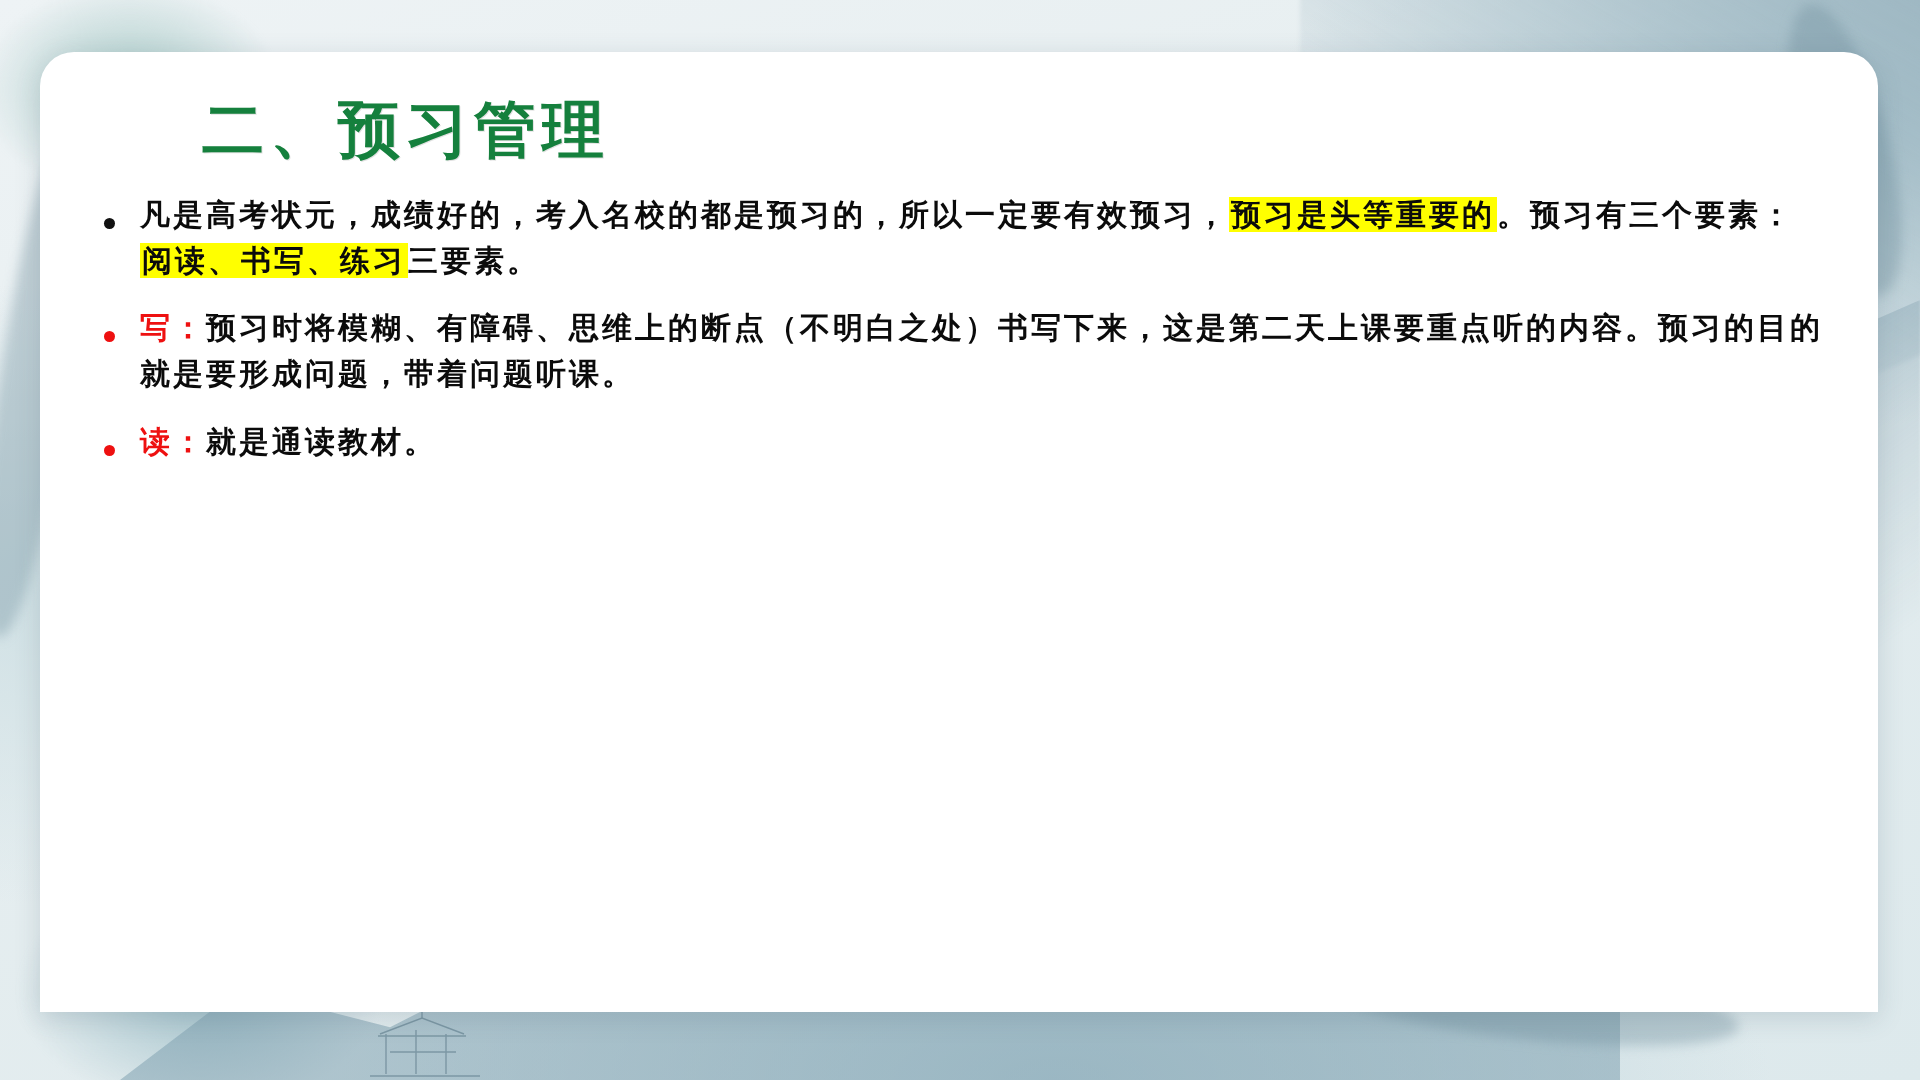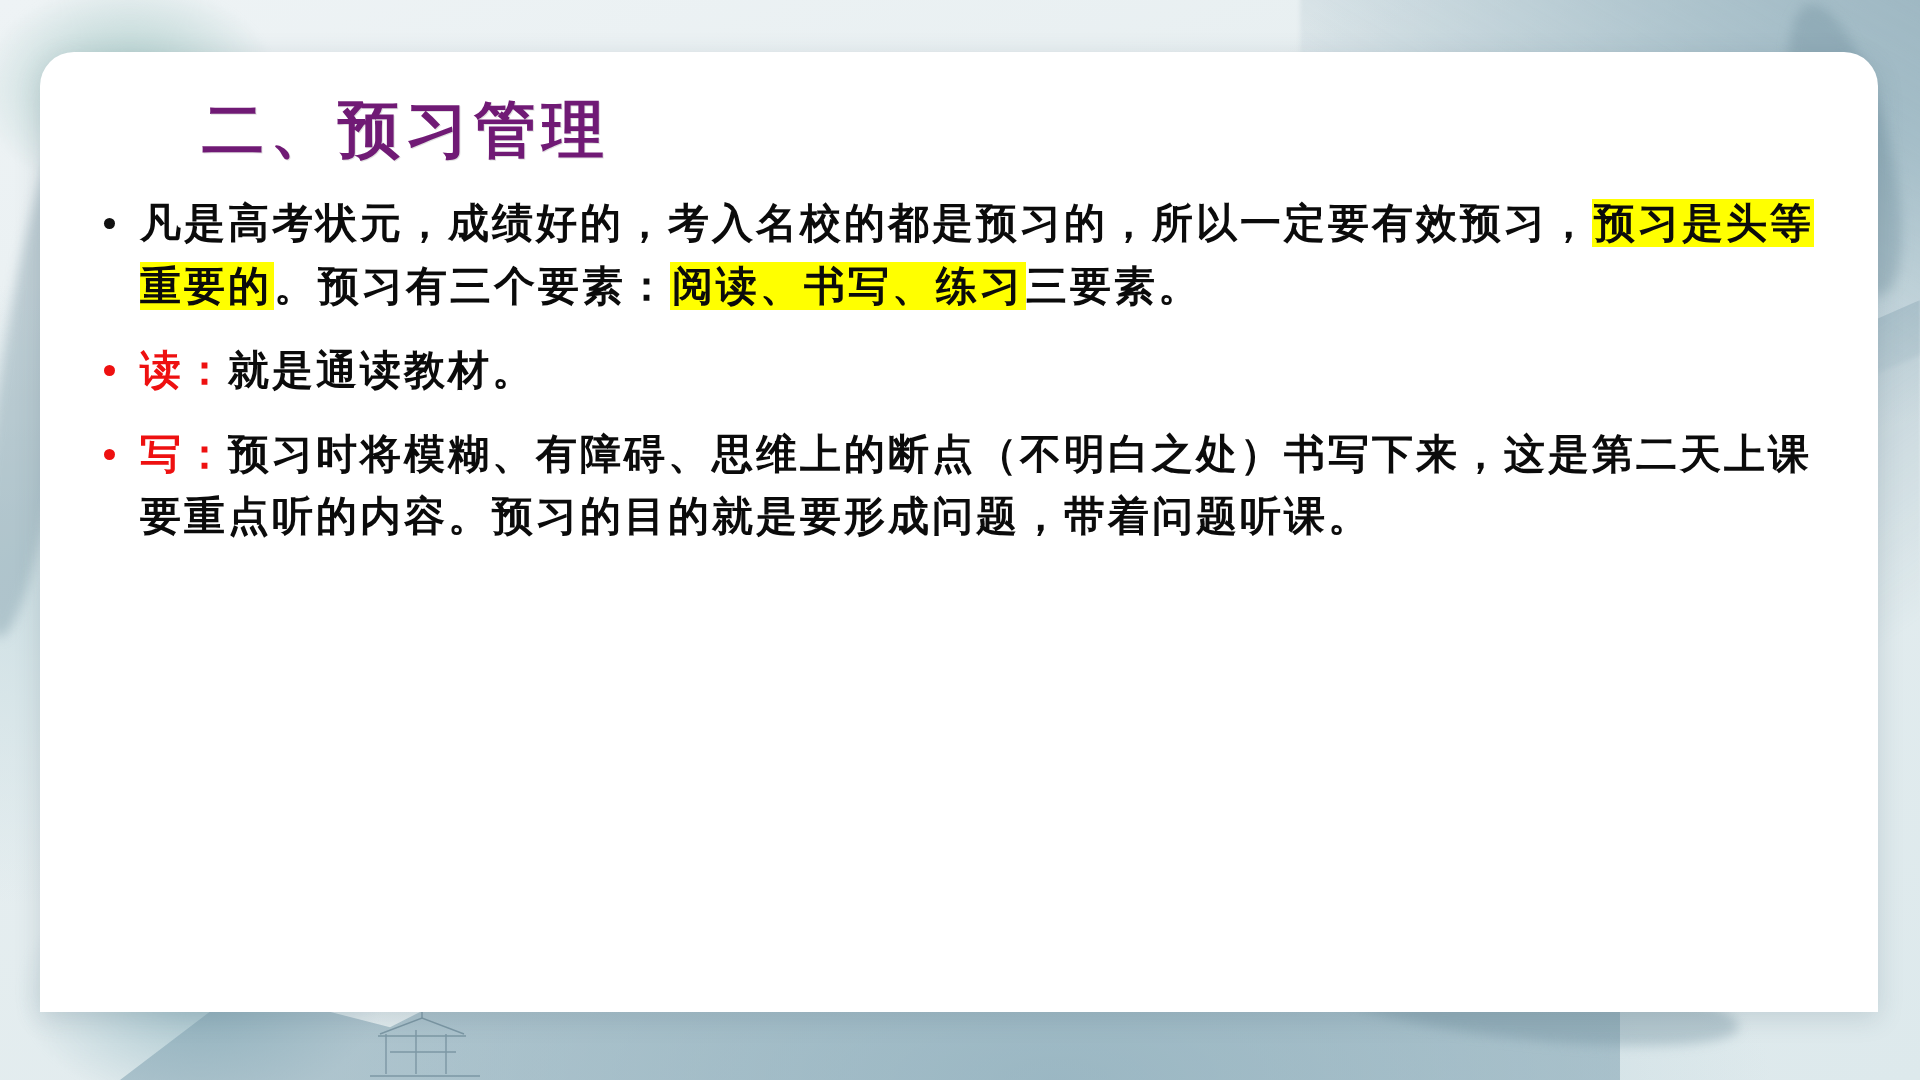--- a/index.html
+++ b/index.html
@@ -96,40 +96,40 @@
     box-shadow: 0 6px 26px rgba(60,90,105,0.18);
     overflow: hidden;
   }
   .card-inner {
     padding: 44px 54px 0 54px;
     height: 100%;
     box-sizing: border-box;
   }
 
   .slide-title {
-    color: #701a75;
+    color: #15803d;
     font-size: 62px;
     line-height: 1.1;
     font-weight: 700;
     letter-spacing: 6px;
     margin: 0 0 28px 108px;
     font-family: "DejaVu Serif", "Liberation Serif", serif;
     text-shadow: 1px 1px 0 rgba(0,0,0,0.12);
   }
 
   ul.bullets {
     list-style: none;
     margin: 0;
     padding: 0;
   }
   ul.bullets > li {
     position: relative;
     padding-left: 46px;
     margin-bottom: 22px;
-    font-size: 41px;
+    font-size: 30px;
     line-height: 1.52;
     letter-spacing: 3px;
     color: #0b0b0b;
     font-weight: 700;
     font-family: Liberation Sans, sans-serif;
     margin-top: 12px;
   }
   ul.bullets > li::before {
     content: "";
     position: absolute;
@@ -181,25 +181,25 @@
     <div class="card-inner">
 
       <h1 class="slide-title">二、预习管理</h1>
 
       <ul class="bullets">
         <li>
           <span>凡是高考状元，成绩好的，考入名校的都是预习的，所以一定要有效预习，</span><span class="hl">预习是头等重要的</span><span>。预习有三个要素：</span><span class="hl">阅读、书写、练习</span><span>三要素。</span>
         </li>
 
         <li class="red-dot">
+          <span class="lead">写：</span><span>预习时将模糊、有障碍、思维上的断点（不明白之处）书写下来，这是第二天上课要重点听的内容。预习的目的就是要形成问题，带着问题听课。</span>
+        </li>
+
+        <li class="red-dot">
           <span class="lead">读：</span><span>就是通读教材。</span>
         </li>
 
-        <li class="red-dot">
-          <span class="lead">写：</span><span>预习时将模糊、有障碍、思维上的断点（不明白之处）书写下来，这是第二天上课要重点听的内容。预习的目的就是要形成问题，带着问题听课。</span>
-        </li>
-
       </ul>
 
     </div>
   </div>
 
 </div>
 
 </body></html>

